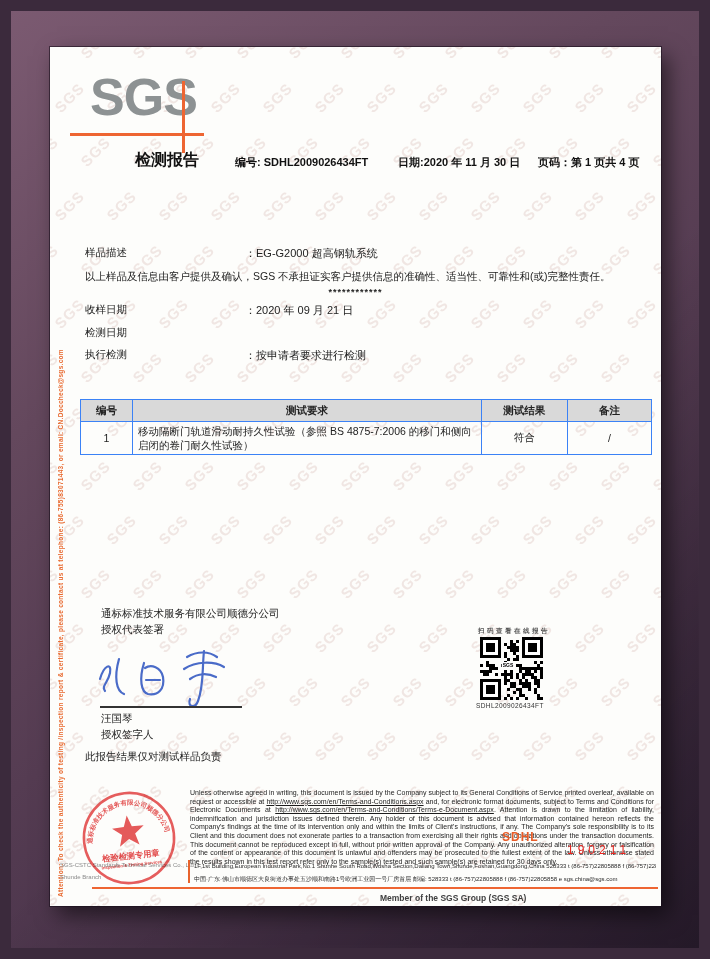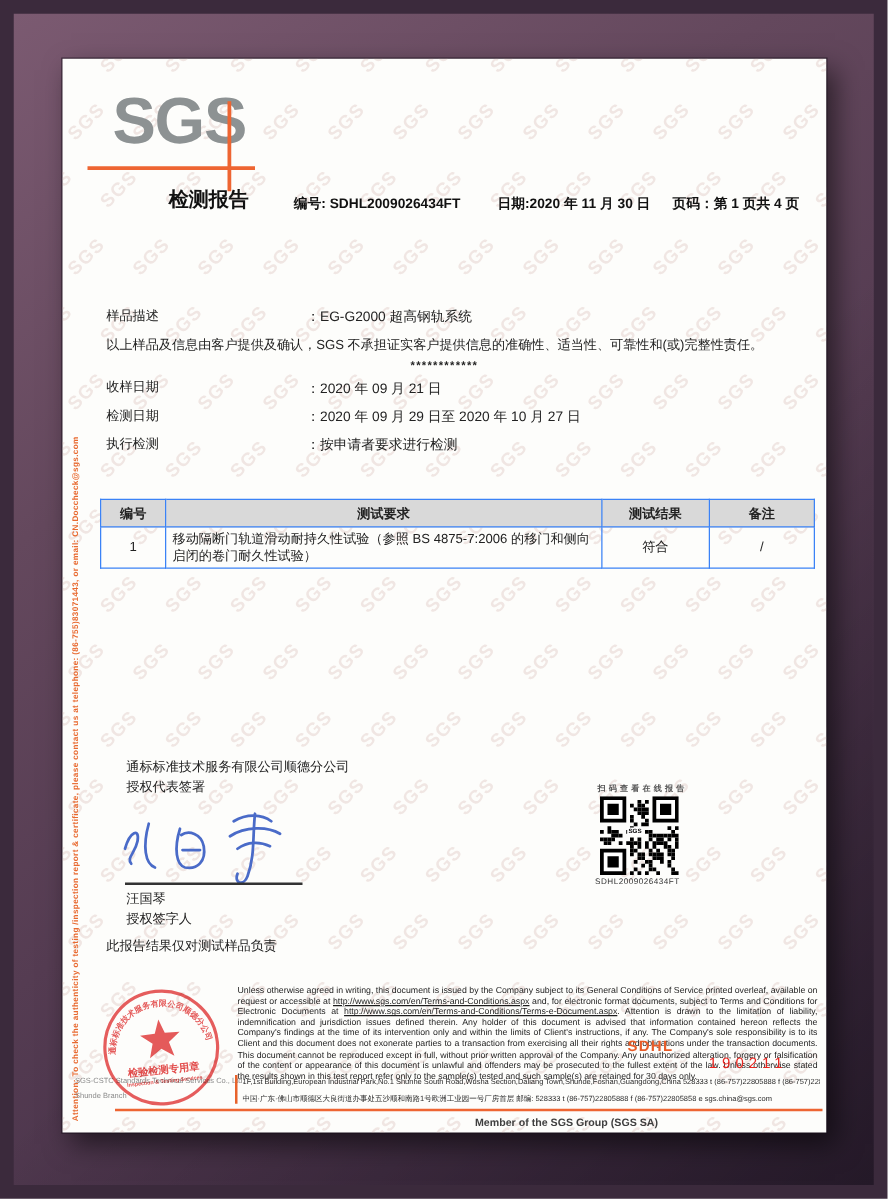--- a/index.html
+++ b/index.html
@@ -331,21 +331,20 @@
   <div class="abs applicant">
   </div>
 
   <div class="abs lbl" style="top:199px">样品描述</div>
   <div class="abs val" style="top:199px">：EG-G2000 超高钢轨系统</div>
   <div class="abs statement">以上样品及信息由客户提供及确认，SGS 不承担证实客户提供信息的准确性、适当性、可靠性和(或)完整性责任。</div>
   <div class="abs stars">************</div>
   <div class="abs lbl" style="top:256px">收样日期</div>
   <div class="abs val" style="top:256px">：2020 年 09 月 21 日</div>
   <div class="abs lbl" style="top:279px">检测日期</div>
-  <div class="abs val" style="top:279px">：2020 年 09 月 29 日至 2020 年 10 月 27 日</div>
   <div class="abs lbl" style="top:301px">执行检测</div>
   <div class="abs val" style="top:301px">：按申请者要求进行检测</div>
 
   <table class="results">
     <colgroup>
         <col style="width:52px">
         <col style="width:348px">
         <col style="width:86px">
         <col style="width:84px">
       </colgroup>

